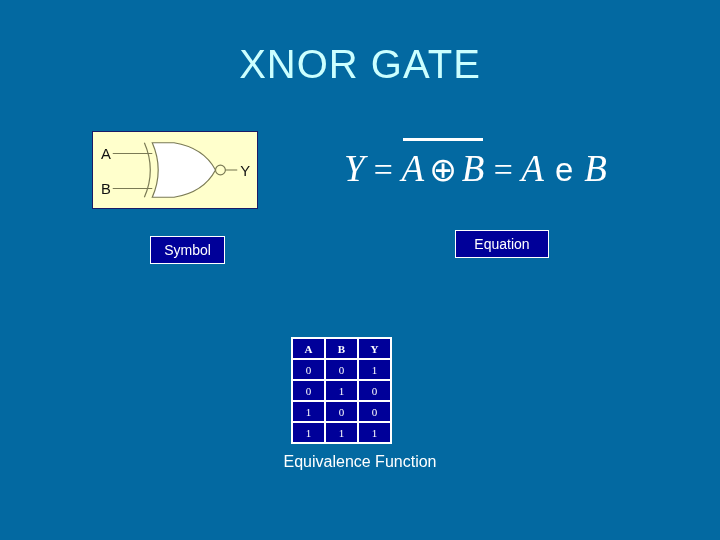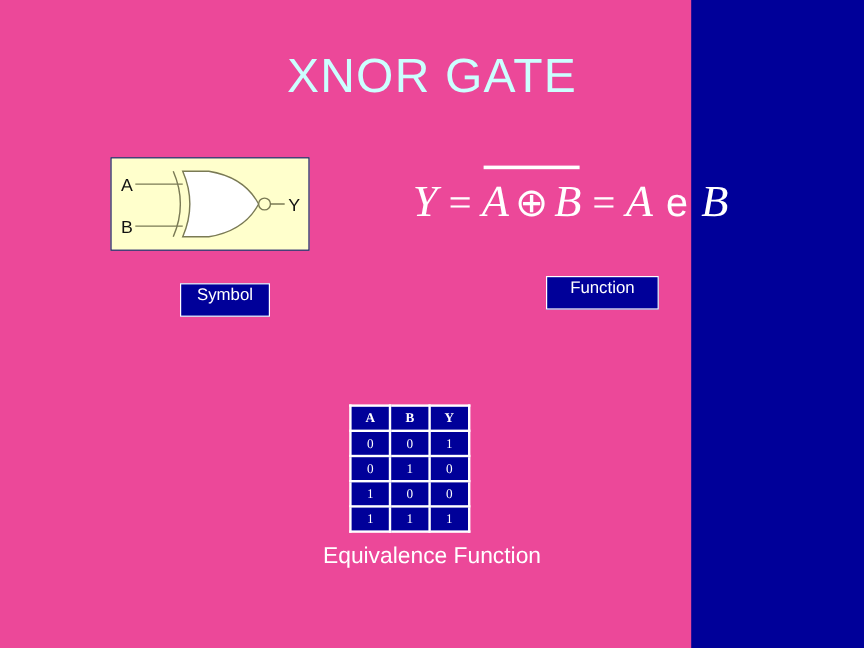--- a/index.html
+++ b/index.html
@@ -11,23 +11,23 @@
     height: 540px;
     background: #000099;
     font-family: "Liberation Sans", sans-serif;
     overflow: hidden;
     position: relative;
   }
 
   #slide {
     position: absolute;
     left: 0; top: 0;
-    width: 576px;
+    width: 720px;
     height: 540px;
-    background: #ec4899;
+    background: #0369a1;
   }
 
   
   #title {
     position: absolute;
     left: 0;
     top: 42px;
     width: 720px;
     text-align: center;
     color: #ccffff;
@@ -58,21 +58,21 @@
 
   
   .label-box {
     position: absolute;
     border: 1px solid #ffffff;
     background: #000099;
     color: #ffffff;
     font-size: 14px;
     font-family: "Liberation Sans", sans-serif;
     display: flex;
-    align-items: flex-start;
+    align-items: center;
     justify-content: center;
     box-sizing: border-box;
     white-space: nowrap;
   }
   #symbol-label   { left: 150px; top: 236px; width: 75px;  height: 28px; }
   #equation-label { left: 455px; top: 230px; width: 94px;  height: 28px; }
   #truthtable-label { left: 285px; top: 296px; width: 110px; height: 28px; }
 
   
   #equation {
@@ -154,21 +154,21 @@
   }
 
   
   #bottom-caption {
     position: absolute;
     left: 0;
     top: 453px;
     width: 720px;
     text-align: center;
     color: #ffffff;
-    font-size: 19px;
+    font-size: 16px;
     font-family: "Liberation Sans", sans-serif;
   }
 </style>
 </head>
 <body>
 
 <div id="slide">
 
   <div id="title">XNOR GATE</div>
 
@@ -207,21 +207,21 @@
     </span>
     <span class="eq-sign">=</span>
     <span class="it">A</span>
     <span class="sp"></span>
     <span class="sans-e">e</span>
     <span class="sp"></span>
     <span class="it">B</span>
   </div>
 
   <div class="label-box" id="equation-label">
-    <span>Function</span>
+    <span>Equation</span>
   </div>
 
 
   <table id="truth-table">
     <thead>
       <tr>
         <th>A</th>
         <th>B</th>
         <th>Y</th>
       </tr>

